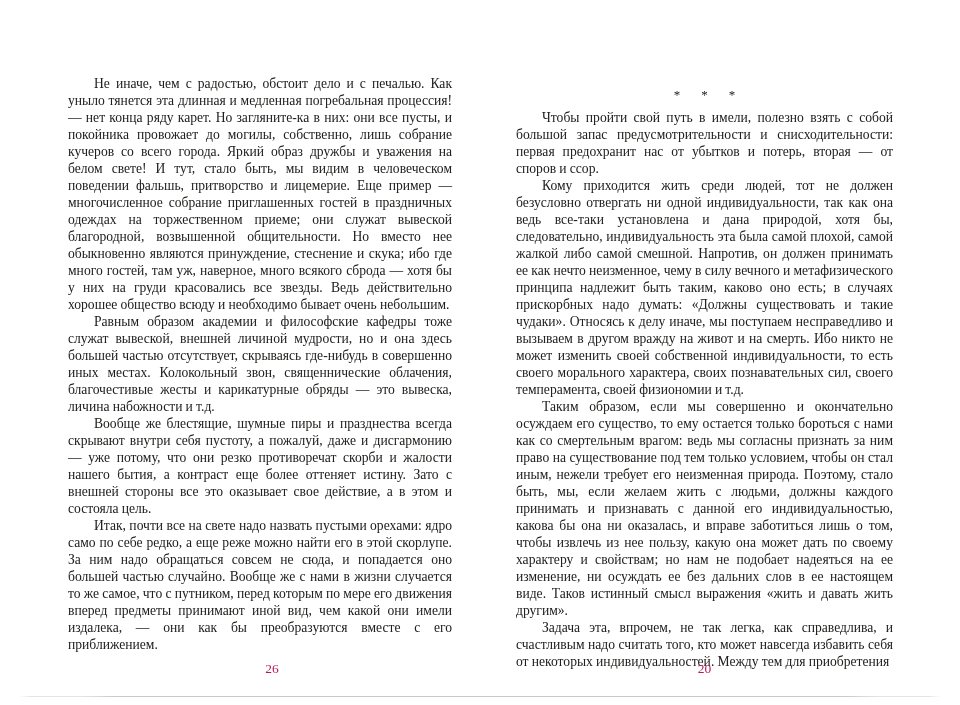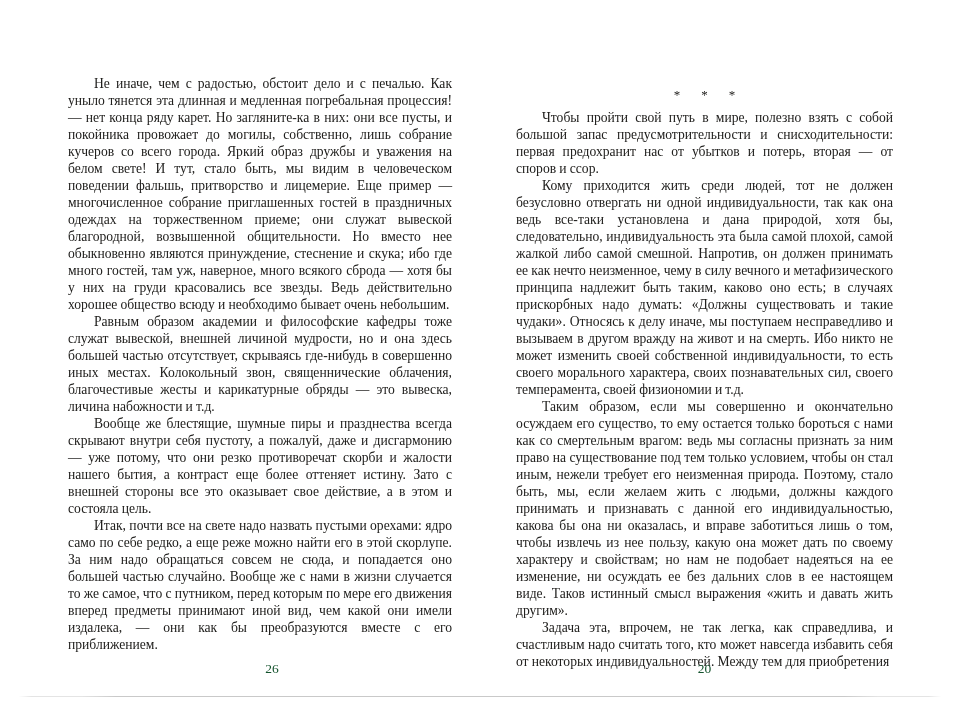--- a/index.html
+++ b/index.html
@@ -38,21 +38,21 @@
     letter-spacing: 9px;
     font-size: 13px;
     margin-bottom: 6px !important;
     padding-left: 9px; 
   }
   .page-number {
     position: absolute;
     top: 661px;
     text-align: center;
     font-size: 13.5px;
-    color: #14532d;
+    color: #be185d;
   }
   .page-number.pn-left  { left: 80px;  width: 384px; }
   .page-number.pn-right { left: 516px; width: 377px; }
   .page-bottom-edge {
     position: absolute;
     left: 14px; right: 14px;
     top: 696px;
     height: 0;
     border-top: 1px solid #c9c9c9;
     border-radius: 50%/100%;
@@ -66,21 +66,21 @@
   <div class="page-col left-col">
     <p>Не иначе, чем с радостью, обстоит дело и с печалью. Как уныло тянется эта длинная и медленная погребальная процессия! — нет конца ряду карет. Но загляните-ка в них: они все пусты, и покойника провожает до могилы, собственно, лишь собрание кучеров со всего города. Яркий образ дружбы и уважения на белом свете! И тут, стало быть, мы видим в человеческом поведении фальшь, притворство и лицемерие. Еще пример — многочисленное собрание приглашенных гостей в праздничных одеждах на торжественном приеме; они служат вывеской благородной, возвышенной общительности. Но вместо нее обыкновенно являются принуждение, стеснение и скука; ибо где много гостей, там уж, наверное, много всякого сброда — хотя бы у них на груди красовались все звезды. Ведь действительно хорошее общество всюду и необходимо бывает очень небольшим.</p>
     <p>Равным образом академии и философские кафедры тоже служат вывеской, внешней личиной мудрости, но и она здесь большей частью отсутствует, скрываясь где-нибудь в совершенно иных местах. Колокольный звон, священнические облачения, благочестивые жесты и карикатурные обряды — это вывеска, личина набожности и т.д.</p>
     <p>Вообще же блестящие, шумные пиры и празднества всегда скрывают внутри себя пустоту, а пожалуй, даже и дисгармонию — уже потому, что они резко противоречат скорби и жалости нашего бытия, а контраст еще более оттеняет истину. Зато с внешней стороны все это оказывает свое действие, а в этом и состояла цель.</p>
     <p>Итак, почти все на свете надо назвать пустыми орехами: ядро само по себе редко, а еще реже можно найти его в этой скорлупе. За ним надо обращаться совсем не сюда, и попадается оно большей частью случайно. Вообще же с нами в жизни случается то же самое, что с путником, перед которым по мере его движения вперед предметы принимают иной вид, чем какой они имели издалека, — они как бы преобразуются вместе с его приближением.</p>
   </div>
   <div class="page-number pn-left">26</div>
 
   <div class="page-col right-col">
     <p class="separator">* * *</p>
-    <p>Чтобы пройти свой путь в мире, полезно взять с собой большой запас предусмотрительности и снисходительности: первая предохранит нас от убытков и потерь, вторая — от споров и ссор.</p>
+    <p>Чтобы пройти свой путь в имели, полезно взять с собой большой запас предусмотрительности и снисходительности: первая предохранит нас от убытков и потерь, вторая — от споров и ссор.</p>
     <p>Кому приходится жить среди людей, тот не должен безусловно отвергать ни одной индивидуальности, так как она ведь все-таки установлена и дана природой, хотя бы, следовательно, индивидуальность эта была самой плохой, самой жалкой либо самой смешной. Напротив, он должен принимать ее как нечто неизменное, чему в силу вечного и метафизического принципа надлежит быть таким, каково оно есть; в случаях прискорбных надо думать: «Должны существовать и такие чудаки». Относясь к делу иначе, мы поступаем несправедливо и вызываем в другом вражду на живот и на смерть. Ибо никто не может изменить своей собственной индивидуальности, то есть своего морального характера, своих познавательных сил, своего темперамента, своей физиономии и т.д.</p>
     <p>Таким образом, если мы совершенно и окончательно осуждаем его существо, то ему остается только бороться с нами как со смертельным врагом: ведь мы согласны признать за ним право на существование под тем только условием, чтобы он стал иным, нежели требует его неизменная природа. Поэтому, стало быть, мы, если желаем жить с людьми, должны каждого принимать и признавать с данной его индивидуальностью, какова бы она ни оказалась, и вправе заботиться лишь о том, чтобы извлечь из нее пользу, какую она может дать по своему характеру и свойствам; но нам не подобает надеяться на ее изменение, ни осуждать ее без дальних слов в ее настоящем виде. Таков истинный смысл выражения «жить и давать жить другим».</p>
     <p>Задача эта, впрочем, не так легка, как справедлива, и счастливым надо считать того, кто может навсегда избавить себя от некоторых индивидуальностей. Между тем для приобретения</p>
   </div>
   <div class="page-number pn-right">20</div>
 
   <div class="page-bottom-edge"></div>
 
 </div>
 

